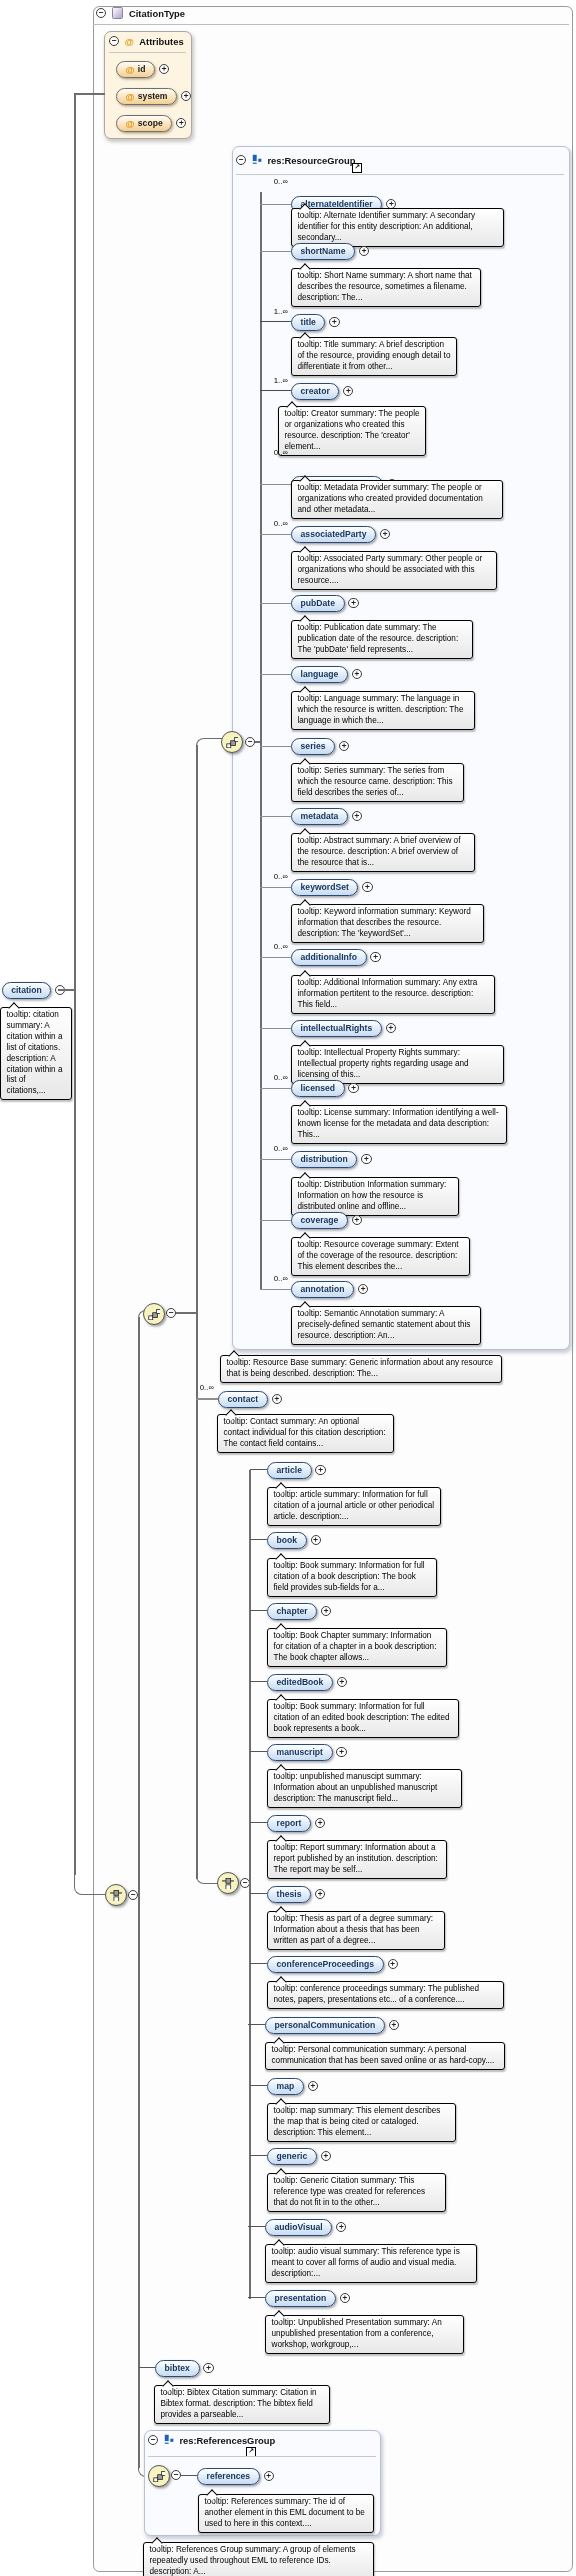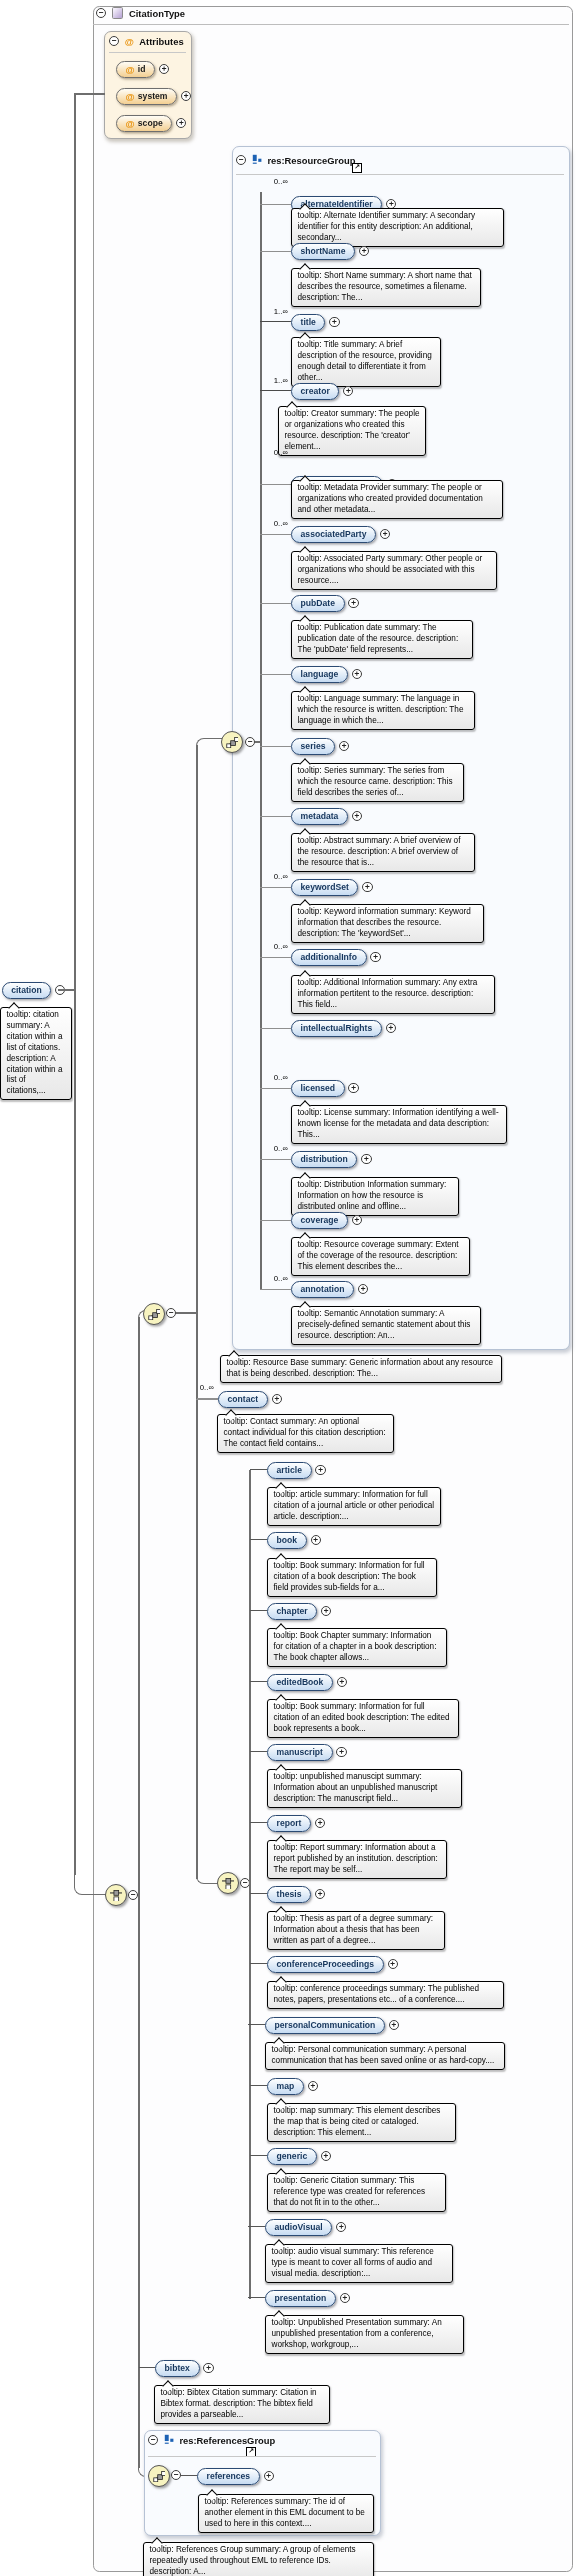--- a/index.html
+++ b/index.html
@@ -179,21 +179,21 @@
       <span class="pill">shortName</span>
       <span class="pm">+</span>
     </div>
   <div class="tt" style="left:291px;top:268px;width:190px">tooltip: Short Name summary: A short name that describes the resource, sometimes a filename. description: The...</div>
 
   <div class="card" style="left:235px;top:307px;width:53px">1..∞</div>
   <div class="node rg req" style="left:291px;top:314px">
       <span class="pill">title</span>
       <span class="pm">+</span>
     </div>
-  <div class="tt" style="left:291px;top:337px;width:150px">tooltip: Title summary: A brief description of the resource, providing enough detail to differentiate it from other...</div>
+  <div class="tt" style="left:291px;top:337px;width:166px">tooltip: Title summary: A brief description of the resource, providing enough detail to differentiate it from other...</div>
 
   <div class="card" style="left:235px;top:376px;width:53px">1..∞</div>
   <div class="node rg req" style="left:291px;top:383px">
       <span class="pill">creator</span>
       <span class="pm">+</span>
     </div>
   <div class="tt" style="left:278px;top:406px;width:148px">tooltip: Creator summary: The people or organizations who created this resource. description: The 'creator' element...</div>
 
   <div class="card" style="left:235px;top:448px;width:53px">0..∞</div>
   <div class="node rg" style="left:291px;top:476px">
@@ -244,20 +244,21 @@
   <div class="node rg" style="left:291px;top:949px">
       <span class="pill">additionalInfo</span>
       <span class="pm">+</span>
     </div>
   <div class="tt" style="left:291px;top:975px;width:204px">tooltip: Additional Information summary: Any extra information pertitent to the resource. description: This field...</div>
 
   <div class="node rg" style="left:291px;top:1020px">
       <span class="pill">intellectualRights</span>
       <span class="pm">+</span>
     </div>
+  <div class="tt" style="left:291px;top:1045px;width:213px">tooltip: Intellectual Property Rights summary: Intellectual property rights regarding usage and licensing of this...</div>
 
   <div class="card" style="left:235px;top:1073px;width:53px">0..∞</div>
   <div class="node rg" style="left:291px;top:1080px">
       <span class="pill">licensed</span>
       <span class="pm">+</span>
     </div>
   <div class="tt" style="left:291px;top:1105px;width:216px">tooltip: License summary: Information identifying a well-known license for the metadata and data description: This...</div>
 
   <div class="card" style="left:235px;top:1144px;width:53px">0..∞</div>
   <div class="node rg" style="left:291px;top:1151px">
@@ -361,21 +362,21 @@
   <div class="node ch" style="left:267px;top:2148px">
       <span class="pill">generic</span>
       <span class="pm">+</span>
     </div>
   <div class="tt" style="left:267px;top:2173px;width:179px">tooltip: Generic Citation summary: This reference type was created for references that do not fit in to the other...</div>
 
   <div class="node ch" style="left:265px;top:2219px">
       <span class="pill">audioVisual</span>
       <span class="pm">+</span>
     </div>
-  <div class="tt" style="left:265px;top:2244px;width:188px">tooltip: audio visual summary: This reference type is meant to cover all forms of audio and visual media. description:...</div>
+  <div class="tt" style="left:265px;top:2244px;width:212px">tooltip: audio visual summary: This reference type is meant to cover all forms of audio and visual media. description:...</div>
 
   <div class="node ch" style="left:265px;top:2290px">
       <span class="pill">presentation</span>
       <span class="pm">+</span>
     </div>
   <div class="tt" style="left:265px;top:2315px;width:199px">tooltip: Unpublished Presentation summary: An unpublished presentation from a conference, workshop, workgroup,...</div>
 
   <div class="node bx" style="left:155px;top:2360px">
       <span class="pill">bibtex</span>
       <span class="pm">+</span>

